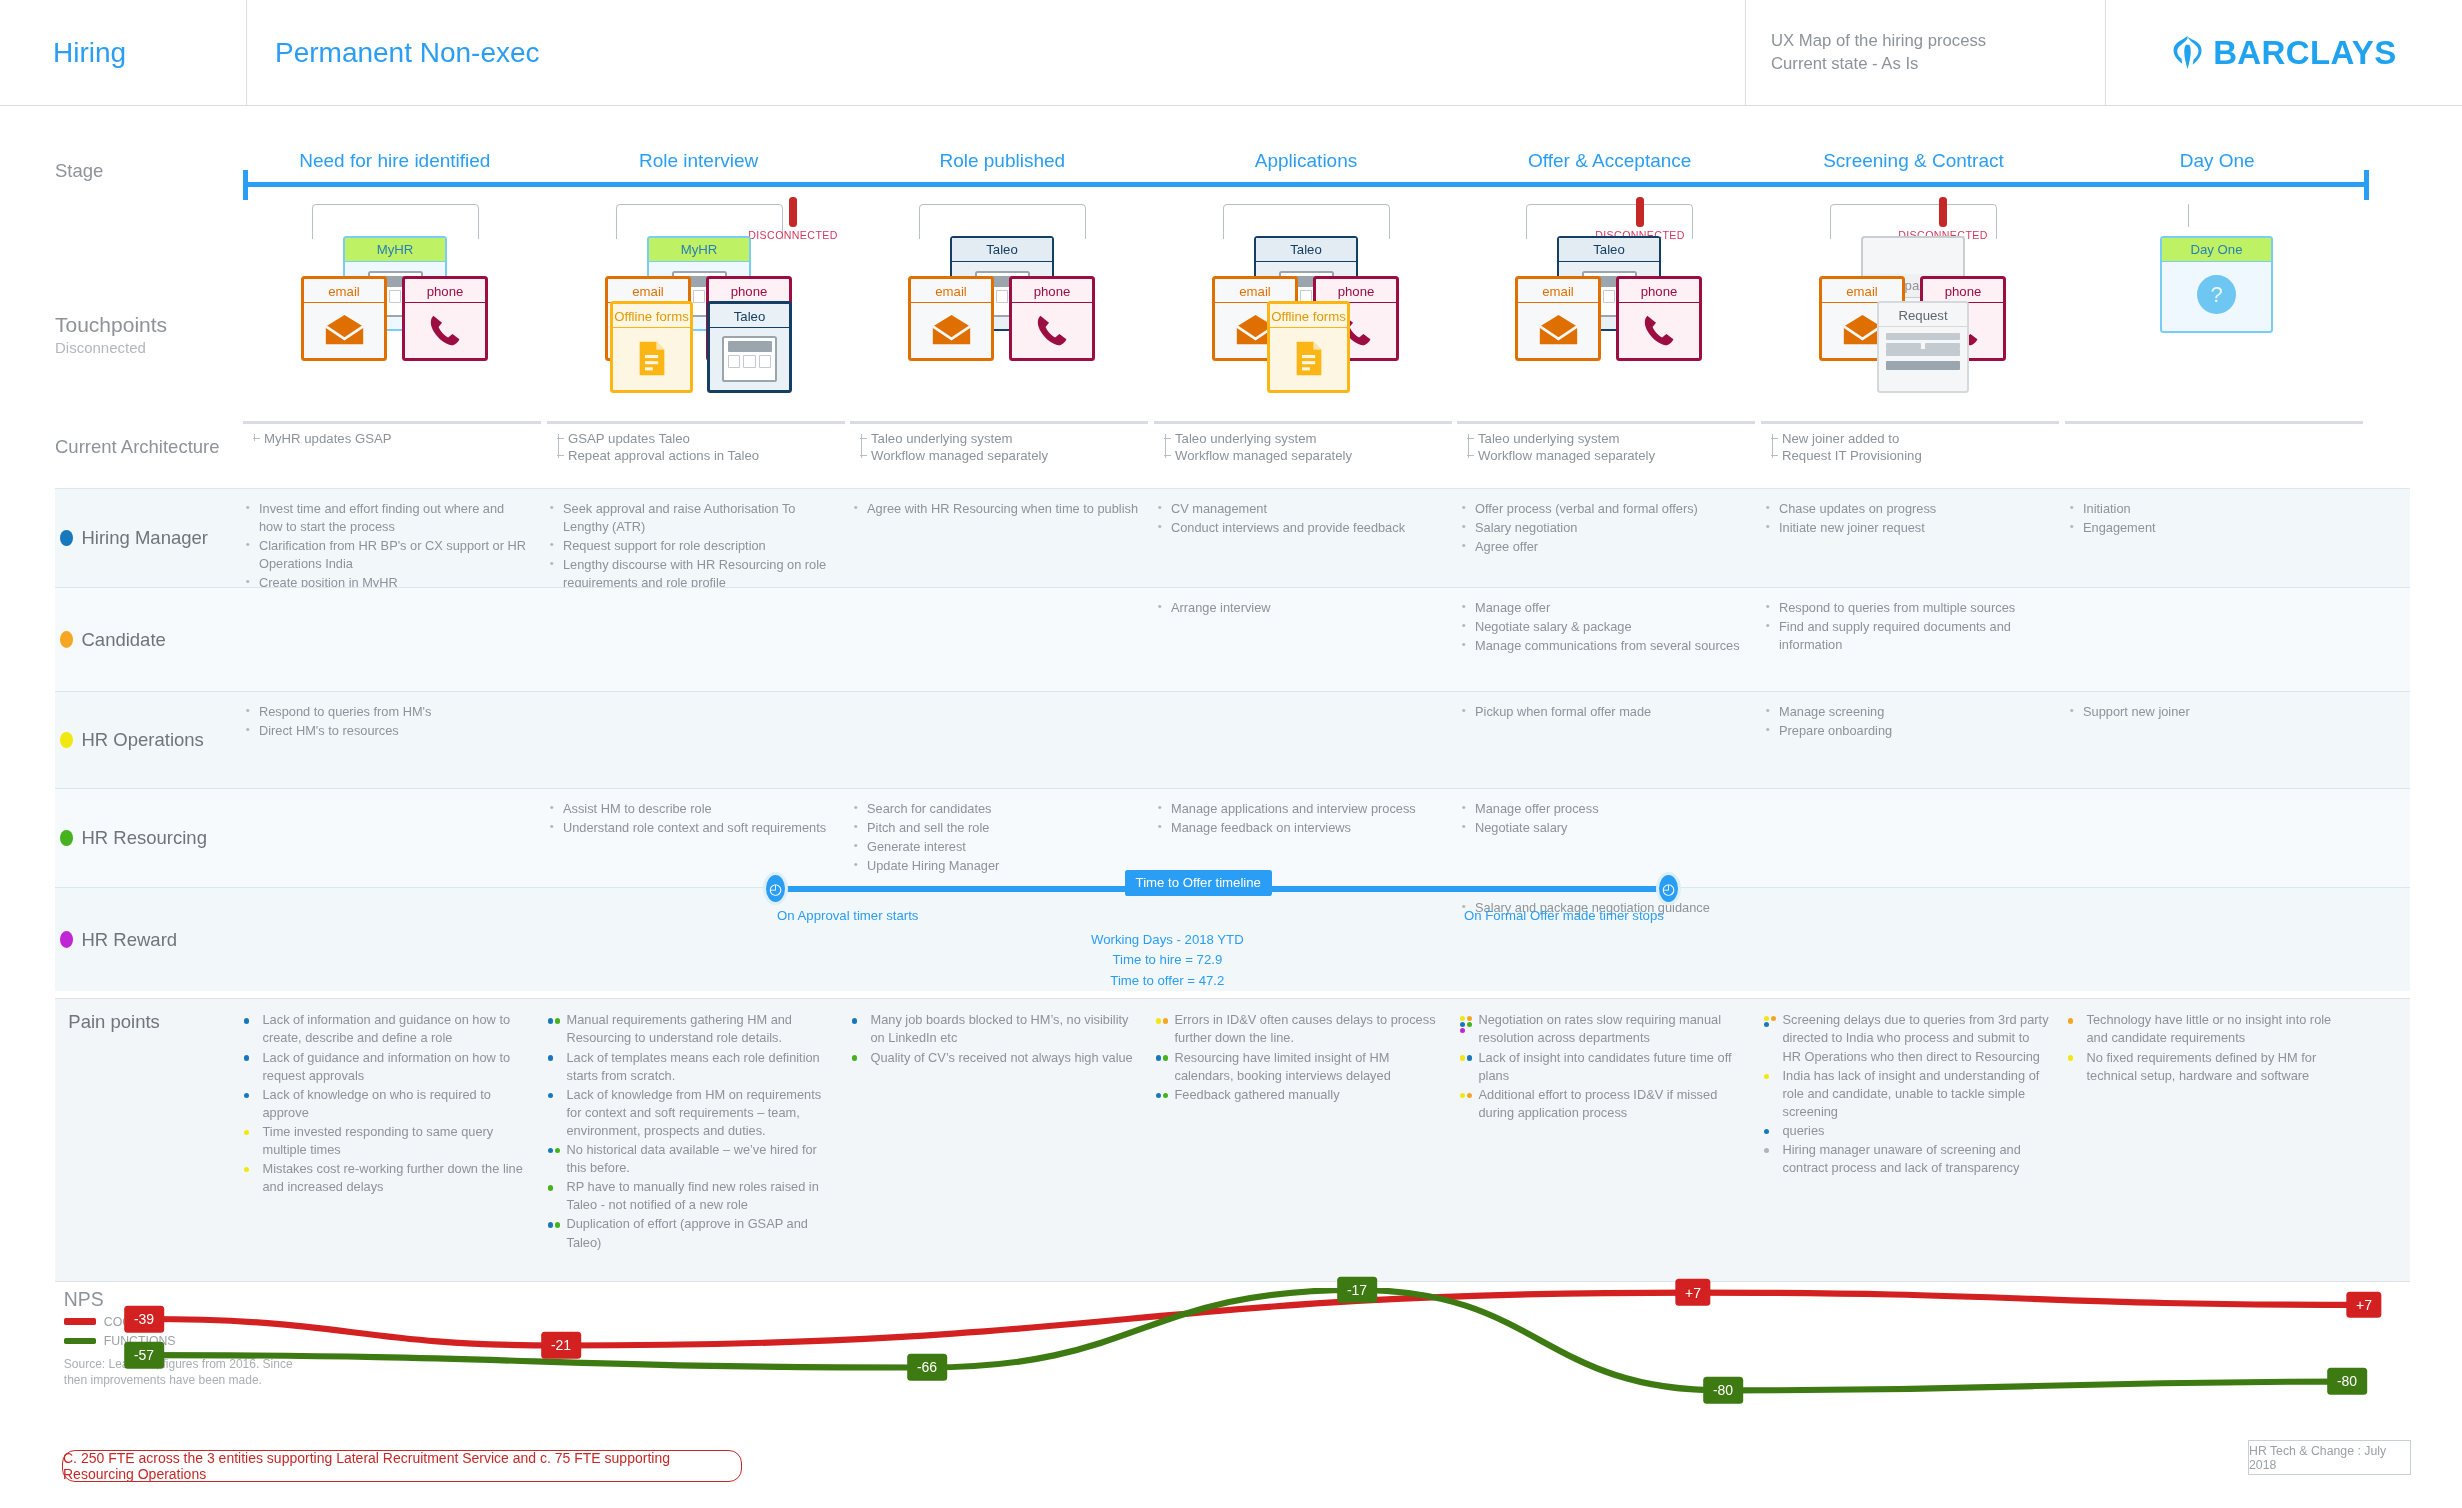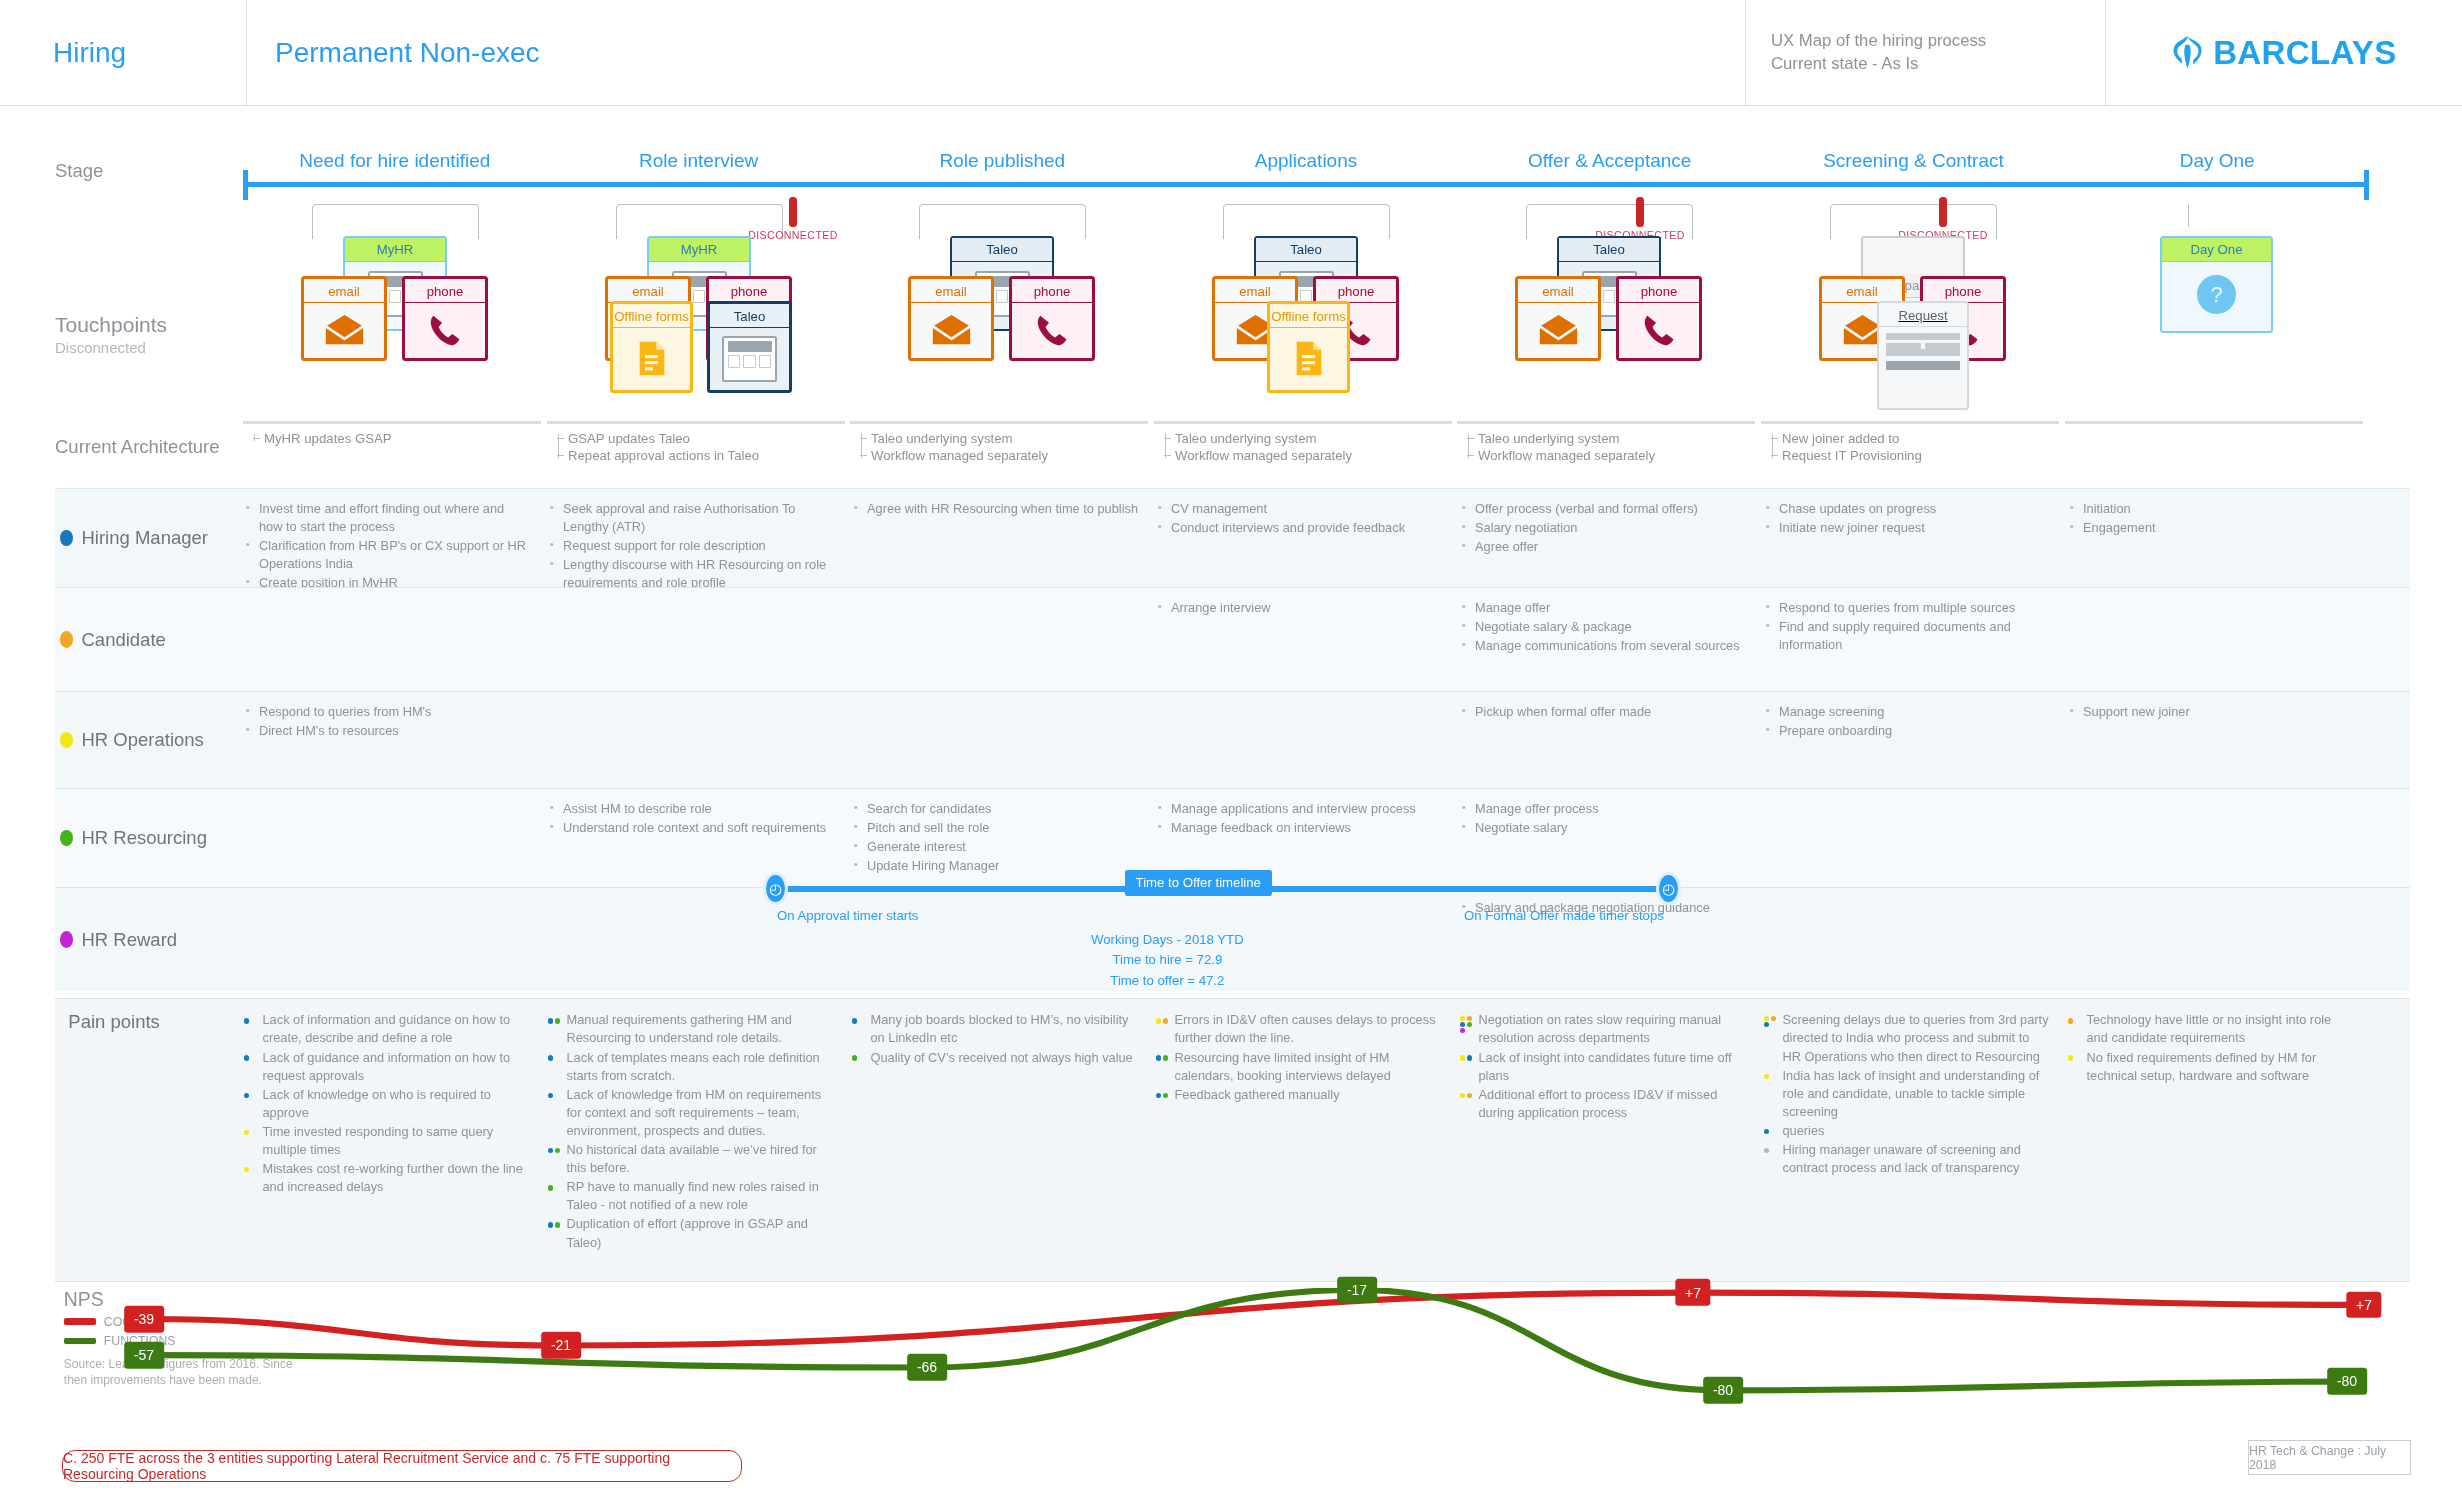--- a/index.html
+++ b/index.html
@@ -75,21 +75,21 @@
            color: #e9f6fe; font-size: 22px; display: flex; align-items: center; justify-content: center; }
 
   .email { width: 86px; height: 85px; border: 3.5px solid #df7000; background: #f7f8f9; z-index: 3; }
   .email .ct { color: #df7000; border-bottom: 1.8px solid #df7000; }
   .phone { width: 86px; height: 85px; border: 3.5px solid #9c0d41; background: #fdf1f5; z-index: 3; }
   .phone .ct { color: #9c0d41; border-bottom: 1.8px solid #9c0d41; }
   .offline { width: 83px; height: 92px; border: 3.5px solid #fbb615; background: #fdf6e2; z-index: 5; }
   .offline .ct { color: #e09a06; border-bottom: 1.8px solid #fbb615; }
   .taleo-sm { width: 85px; height: 92px; border: 3.5px solid #123f63; background: #eaf1f6; z-index: 5; }
   .taleo-sm .ct { color: #123f63; border-bottom: 1.8px solid #123f63; }
-  .request { width: 92px; height: 109px; border: 2.6px solid #d4d9dd; background: #f4f6f7; z-index: 5; text-decoration: underline; }
+  .request { width: 92px; height: 92px; border: 2.6px solid #d4d9dd; background: #f4f6f7; z-index: 5; }
   .request .ct { color: #5f676e; border-bottom: 1.8px solid #d4d9dd; }
   .req-body { padding: 6.2px 7px; }
   .req-body .ln { height: 6.2px; background: #c3cad0; border-radius: 0.9px; margin-bottom: 3.5px; }
   .req-body .two { display: flex; gap: 3.5px; }
   .req-body .two i { flex: 1; height: 6.2px; background: #c3cad0; border-radius: 0.9px; }
   .req-body .cta { height: 8.8px; background: #9aa5ad; border-radius: 0.9px; margin-top: 5.3px; }
 
   .disc { position: absolute; text-align: center; }
   .disc .pin { width: 8.8px; height: 30px; background: #c62828; border-radius: 3.5px; margin: 0 auto; }
   .disc .txt { color: #d1385c; font-size: 10.6px; letter-spacing: 0.4px; margin-top: 1.8px; }

